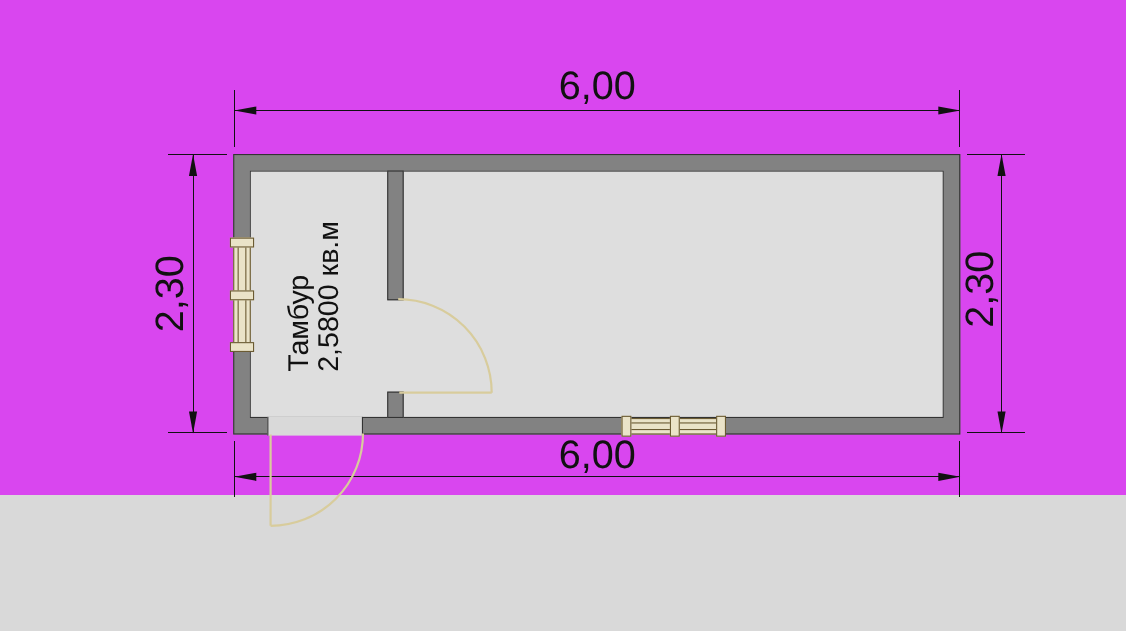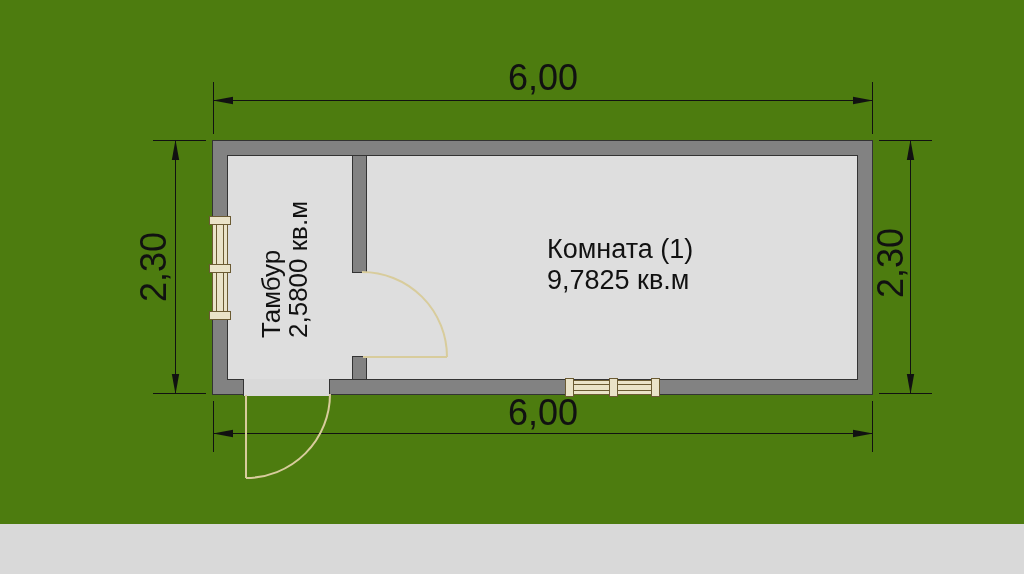--- a/index.html
+++ b/index.html
@@ -3,21 +3,21 @@
 <meta charset="utf-8">
 <style>
   html, body { margin: 0; padding: 0; }
   body {
     width: 1024px; height: 574px;
     background: #d9d9d9;
     font-family: "Liberation Sans", sans-serif;
     color: #111111;
     overflow: hidden;
   }
-  .canvas { position: relative; width: 1024px; height: 524px; background: #4d7c0f; }
+  .canvas { position: relative; width: 1024px; height: 450px; background: #d946ef; }
   .canvas * { box-sizing: border-box; }
 
   
   .building {
     position: absolute; left: 212px; top: 140px; width: 661px; height: 255px;
     background: #828282; border: 1px solid #333333;
   }
   .interior {
     position: absolute; left: 227px; top: 155px; width: 631px; height: 225px;
     background: #dedede; border: 1px solid #333333;
@@ -104,24 +104,20 @@
     <div class="mark m1"></div>
     <div class="mark m2"></div>
     <div class="mark m3"></div>
   </div>
 
   <div class="dim-text dim-top">6,00</div>
   <div class="dim-text dim-bottom">6,00</div>
   <div class="dim-text dim-left">2,30</div>
   <div class="dim-text dim-right">2,30</div>
 
-  <div class="room-label room1-label">
-    <div>Комната (1)</div>
-    <div>9,7825 кв.м</div>
-  </div>
   <div class="room-label vestibule-label">
     <div>Тамбур</div>
     <div>2,5800 кв.м</div>
   </div>
 
   <svg class="overlay" width="1024" height="574" viewBox="0 0 1024 574">
     <g stroke="#111111" stroke-width="1" shape-rendering="crispEdges">
       <line x1="213.5" y1="82" x2="213.5" y2="134"></line>
       <line x1="872.5" y1="82" x2="872.5" y2="134"></line>
       <line x1="213.5" y1="401" x2="213.5" y2="452"></line>

